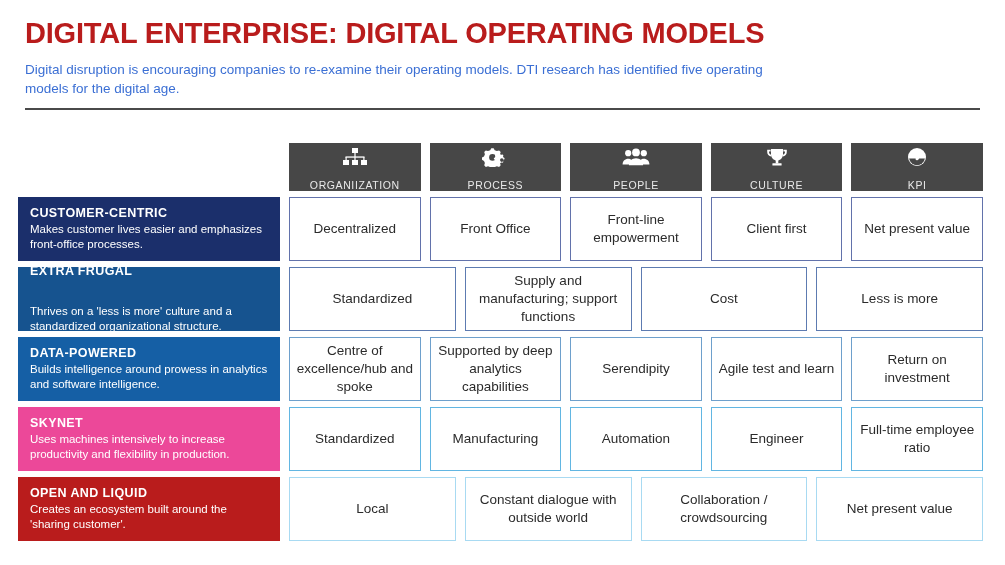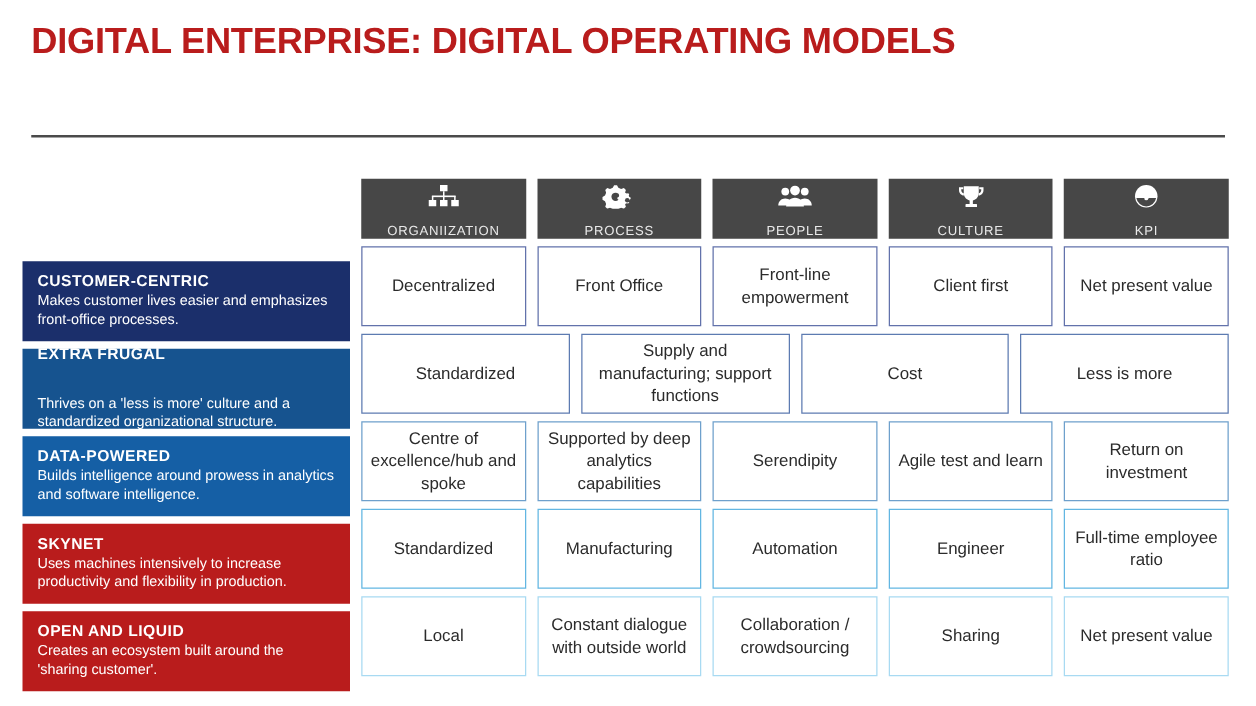--- a/index.html
+++ b/index.html
@@ -118,52 +118,52 @@
 
   
   .row-label {
     height: 100%;
     box-sizing: border-box;
     padding: 9px 12px 9px 12px;
     display: flex;
     flex-direction: column;
     justify-content: center;
     color: #ffffff;
-    margin-top: 12px;
   }
   .row-label .rl-title {
     font-size: 12.5px;
     font-weight: bold;
     letter-spacing: 0.4px;
     margin-bottom: 2px;
   }
   .row-label .rl-desc {
     font-size: 11.5px;
     line-height: 1.3;
   }
 
   .r0 .row-label { background: #1b2f6b; }
   .r1 .row-label { background: #16538f; gap: 24px; }
   .r2 .row-label { background: #155fa5; }
-  .r3 .row-label { background: #b91c1c; }
+  .r3 .row-label { background: #ec4899; }
   .r4 .row-label { background: #b91c1c; }
 
   .r0 .cell { border-color: #6272ab; }
   .r1 .cell { border-color: #5d7bb1; }
   .r2 .cell { border-color: #6ea0cc; }
   .r3 .cell { border-color: #62b6e2; }
   .r4 .cell { border-color: #a8daf2; }
 
   .row-body { height: 64px; }
 </style>
 </head>
 <body>
 
 <div id="header">
   <div id="page-title">DIGITAL ENTERPRISE: DIGITAL OPERATING MODELS</div>
+  <div id="page-subtitle">Digital disruption is encouraging companies to re-examine their operating models. DTI research has identified five operating models for the digital age.</div>
 </div>
 <div id="header-rule"></div>
 
 <div id="matrix">
 
   <div class="grid-row" id="header-row">
     <div class="label-col"></div>
     <div class="cells">
 
       <div class="col-head">
@@ -310,18 +310,17 @@
     <div class="label-col row-body">
       <div class="row-label">
         <div class="rl-title">OPEN AND LIQUID</div>
         <div class="rl-desc">Creates an ecosystem built around the 'sharing customer'.</div>
       </div>
     </div>
     <div class="cells row-body">
       <div class="cell">Local</div>
       <div class="cell">Constant dialogue with outside world</div>
       <div class="cell">Collaboration / crowdsourcing</div>
-      <div class="cell">Sharing</div>
       <div class="cell">Net present value</div>
     </div>
   </div>
 
 </div>
 
 </body></html>

